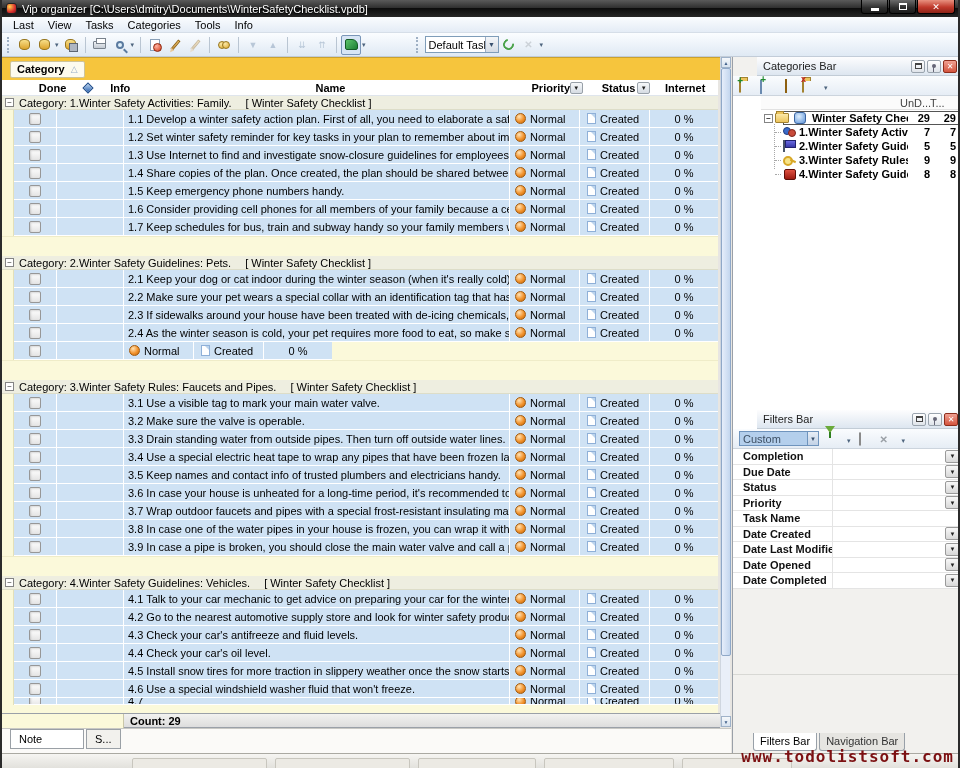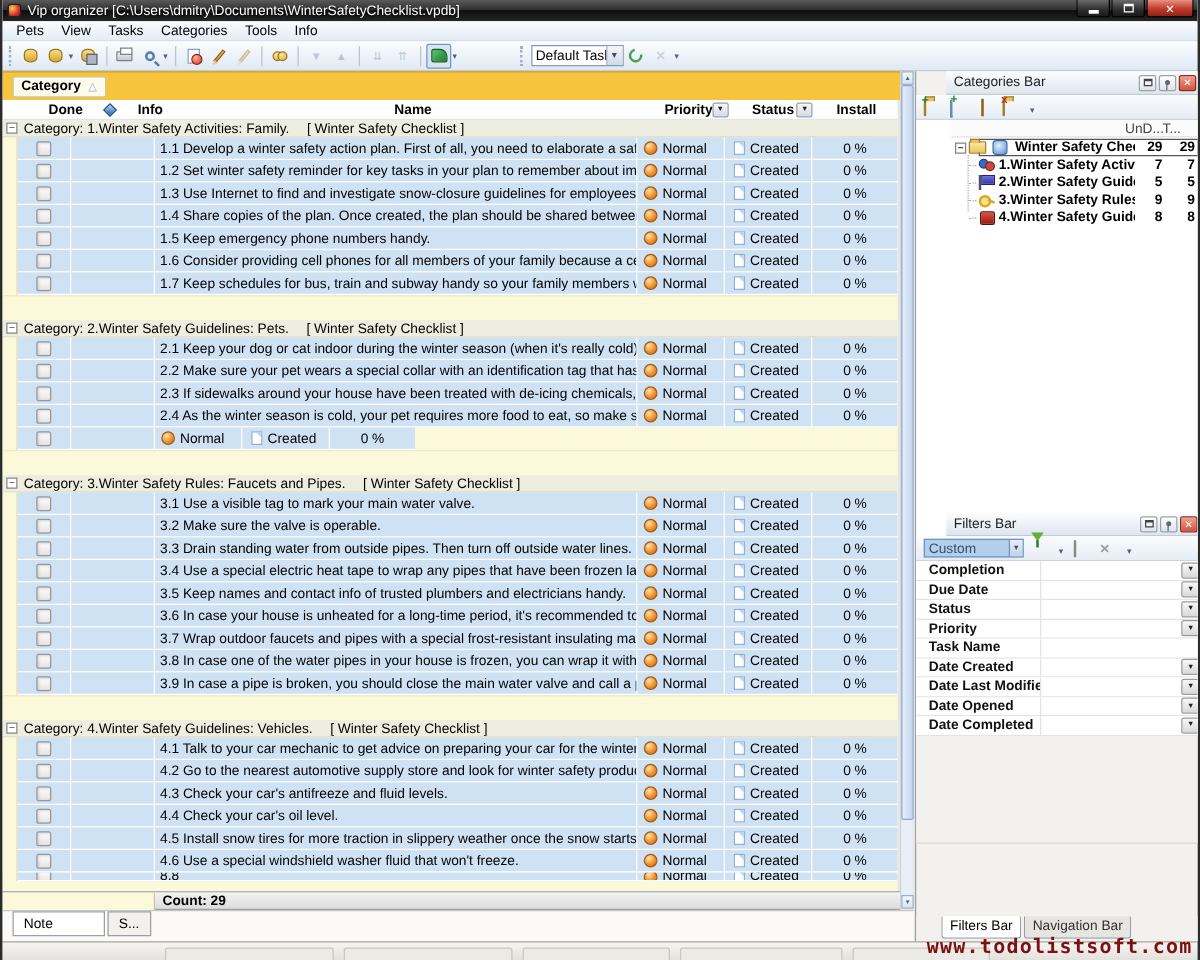--- a/index.html
+++ b/index.html
@@ -188,21 +188,21 @@
       <div class="wbtn">
           <span class="restgl"></span>
         </div>
       <div class="wbtn close">
           <span>✕</span>
         </div>
     </div>
   </div>
 
   <div class="menubar">
-      <span class="menu-item">Pets</span>
+      <span class="menu-item">Last</span>
       <span class="menu-item">View</span>
       <span class="menu-item">Tasks</span>
       <span class="menu-item">Categories</span>
       <span class="menu-item">Tools</span>
       <span class="menu-item">Info</span>
     </div>
 
   <div class="toolbar">
     <span class="grip"></span>
     <div class="tbtn">
@@ -285,21 +285,21 @@
     <div class="hcell hc-info">Info</div>
     <div class="hcell hc-name">Name</div>
     <div class="hcell hc-priority">
         <span>Priority</span>
         <span class="hfbtn">▼</span>
       </div>
     <div class="hcell hc-status">
         <span>Status</span>
         <span class="hfbtn">▼</span>
       </div>
-    <div class="hcell hc-complete">Install</div>
+    <div class="hcell hc-complete">Internet</div>
   </div>
 
   <div class="grid">
       <div class="grow">
     <span class="expbox">−</span>
     <span>Category: 1.Winter Safety Activities: Family.</span>
     <span class="gsuffix">[ Winter Safety Checklist ]</span>
   </div>
       <div class="trow">
     <div class="cell c-indent"></div>
@@ -776,21 +776,21 @@
           <span>Created</span>
         </div>
     <div class="cell c-complete">0 %</div>
   </div>
       <div class="trow partial">
     <div class="cell c-indent"></div>
     <div class="cell c-done">
           <span class="checkbox"></span>
         </div>
     <div class="cell c-info"></div>
-    <div class="cell c-name">8.8</div>
+    <div class="cell c-name">4.7</div>
     <div class="cell c-priority">
           <span class="pr-icon"></span>
           <span>Normal</span>
         </div>
     <div class="cell c-status">
           <span class="st-icon"></span>
           <span>Created</span>
         </div>
     <div class="cell c-complete">0 %</div>
   </div>

